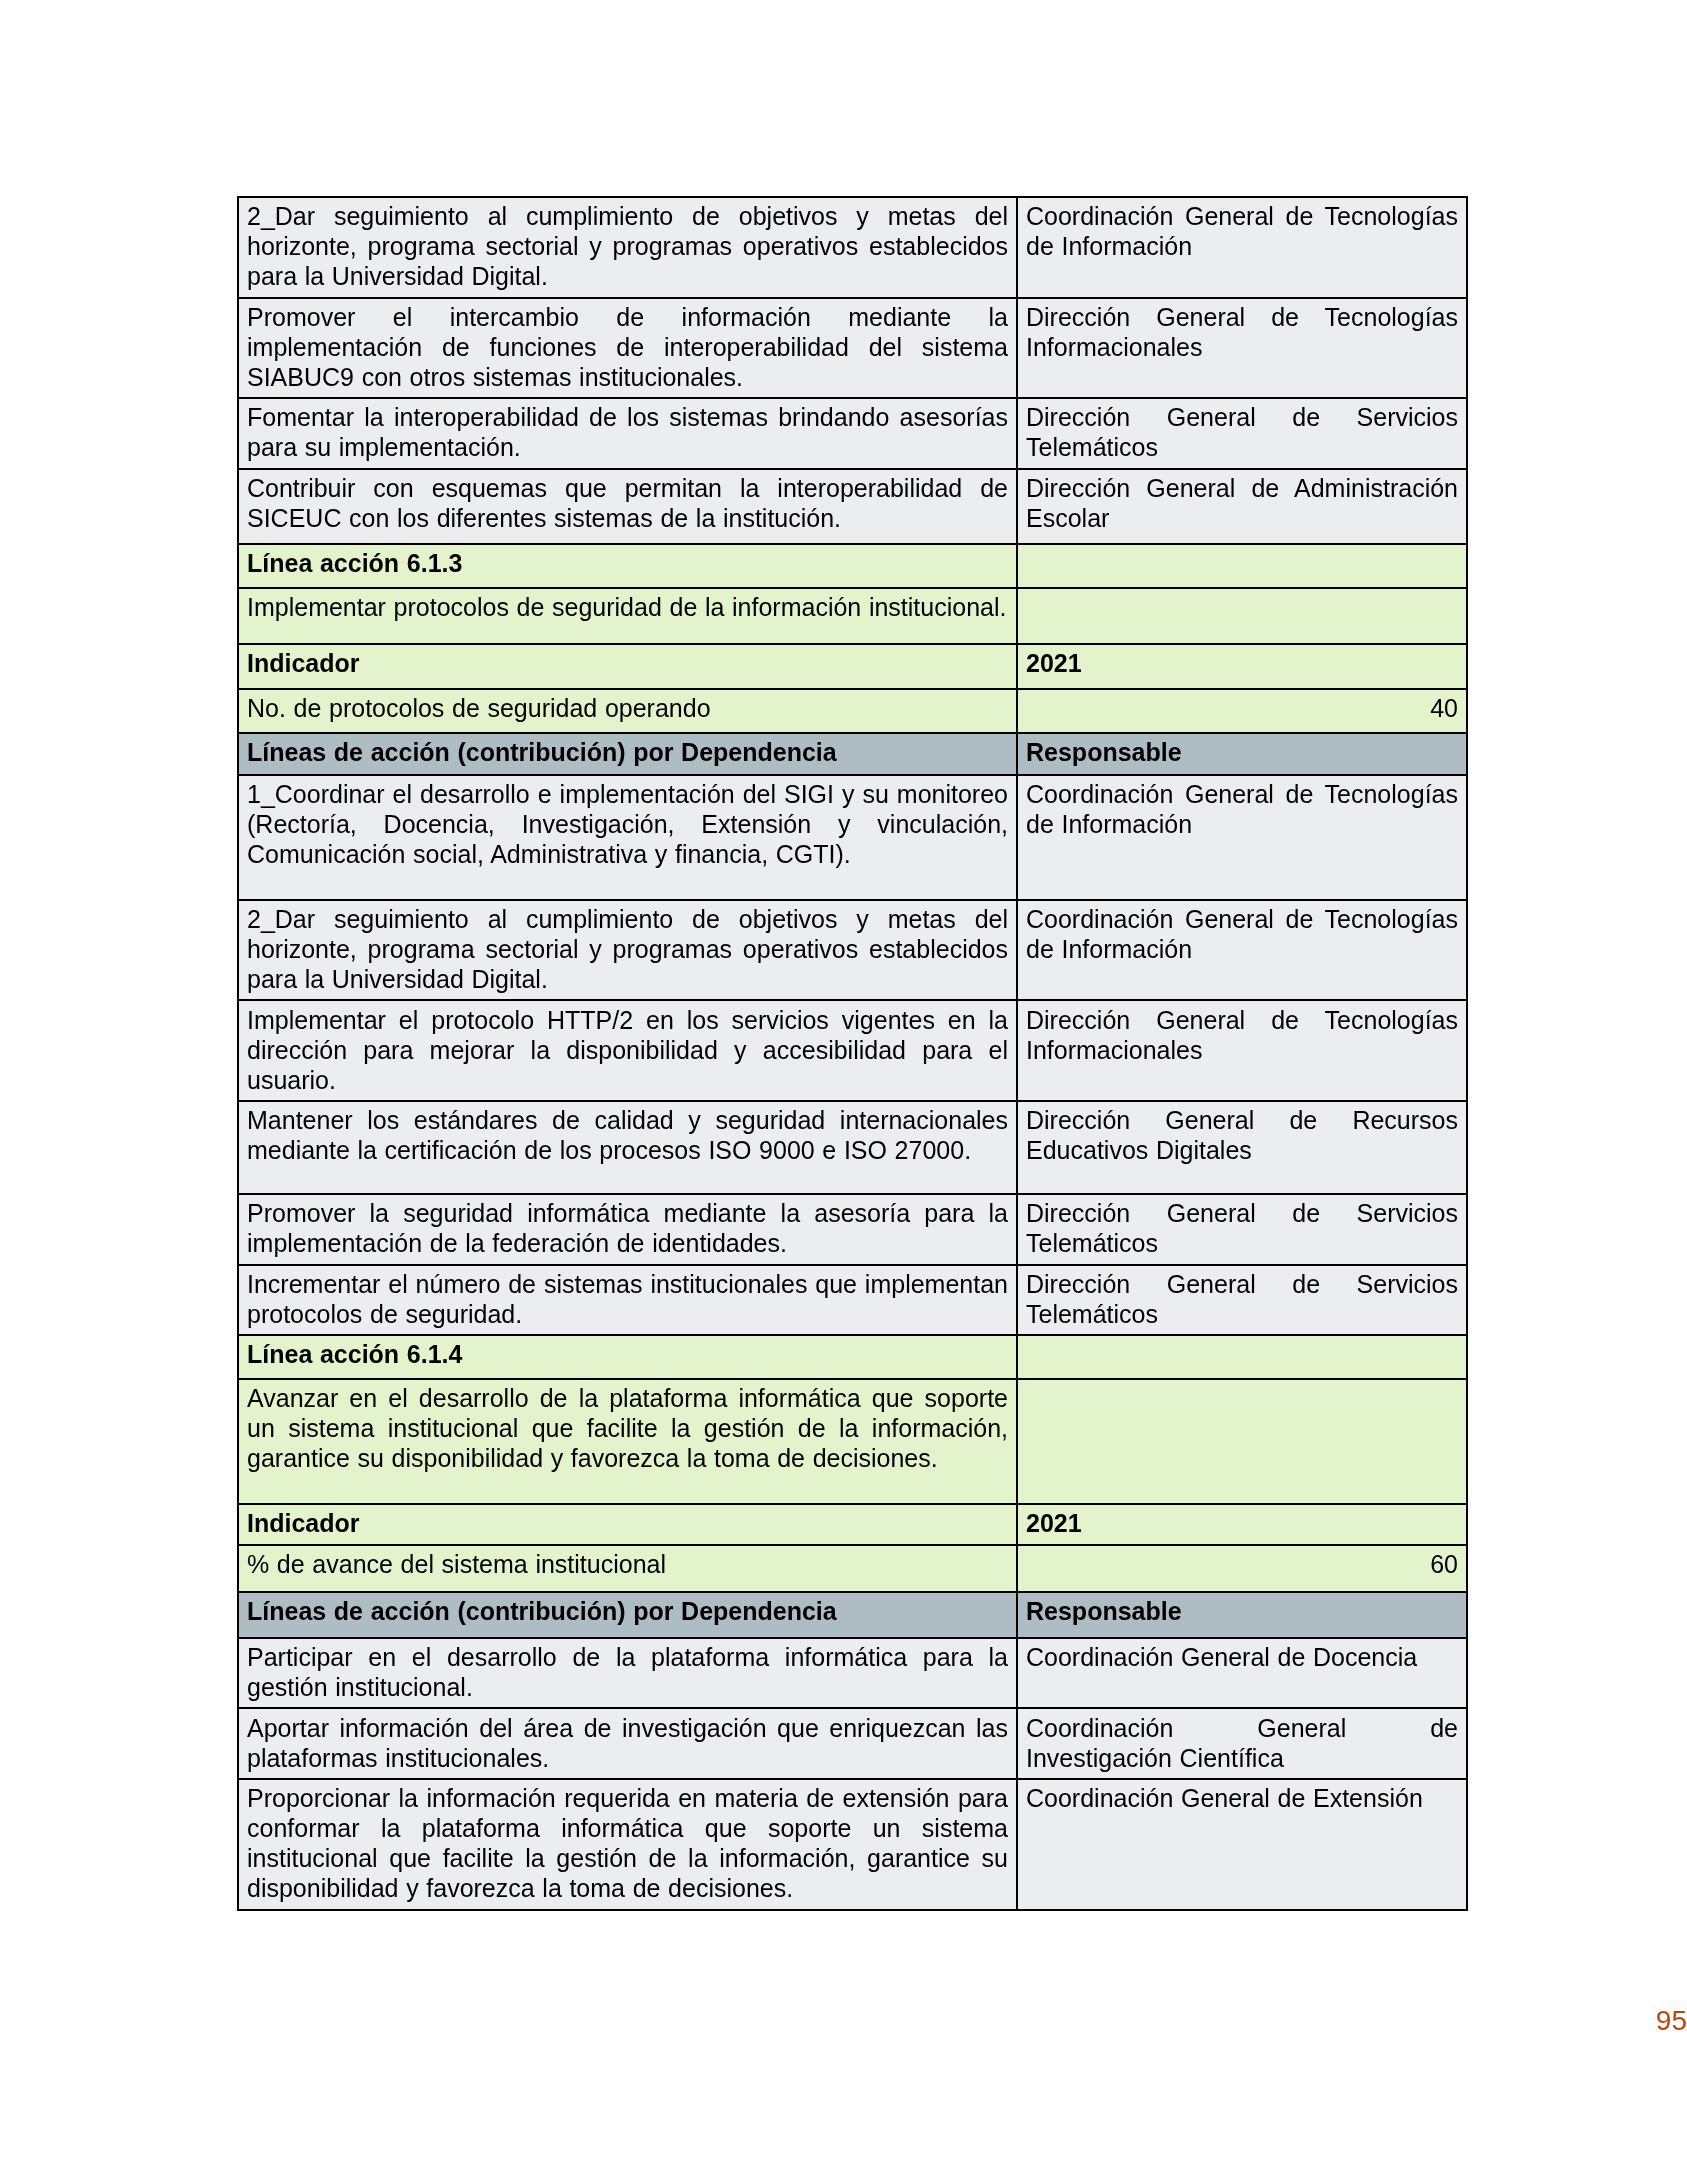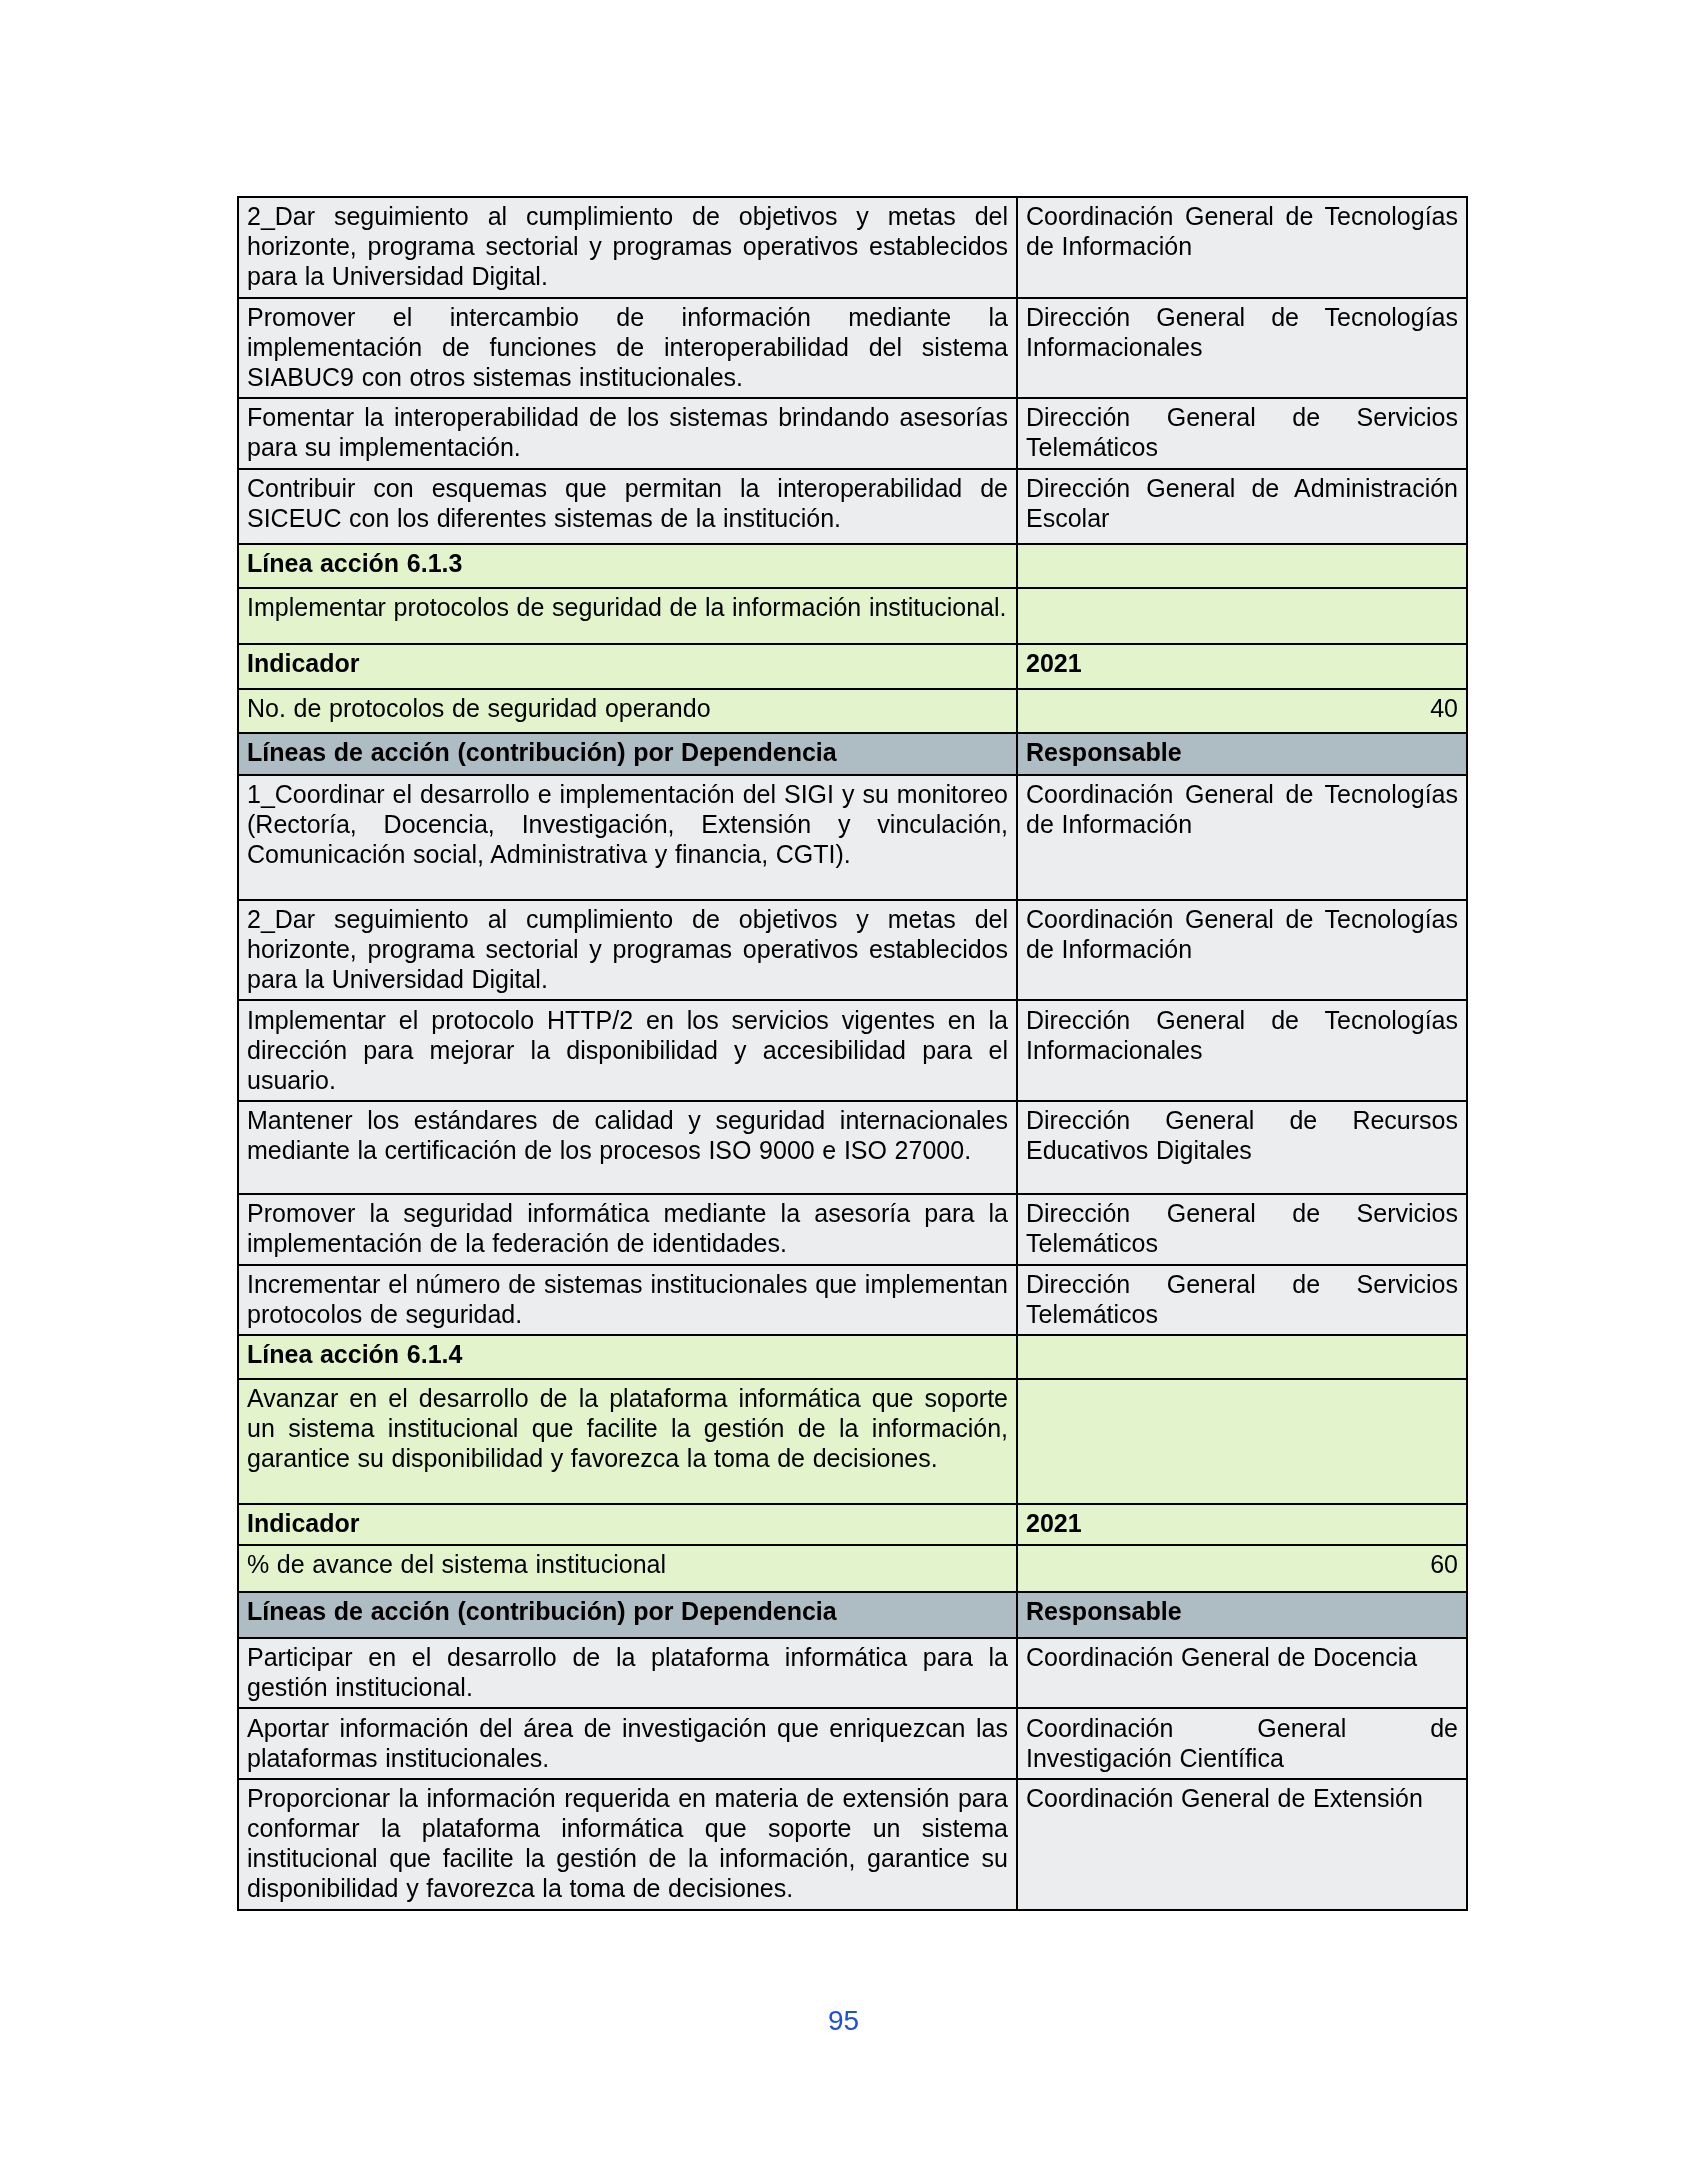--- a/index.html
+++ b/index.html
@@ -44,23 +44,23 @@
   tr.row-column-header td { background: var(--header-row-bg, #AEBCC3); }
   tr.row-section td.cell-1,
   tr.row-indicator-header td,
   tr.row-column-header td { font-weight: bold; text-align: left; }
   td.cell-value { text-align: right; }
   .page-number {
     position: absolute;
     left: 0;
     right: 0;
     top: 2005px;
-    text-align: center;
+    text-align: right;
     font-size: 28px;
-    color: #1d4ed8;
+    color: #c2410c;
   }
 </style>
 </head>
 <body>
 
 <div class="page">
   <table class="doc-table">
     <colgroup>
         <col class="c1">
         <col class="c2">

